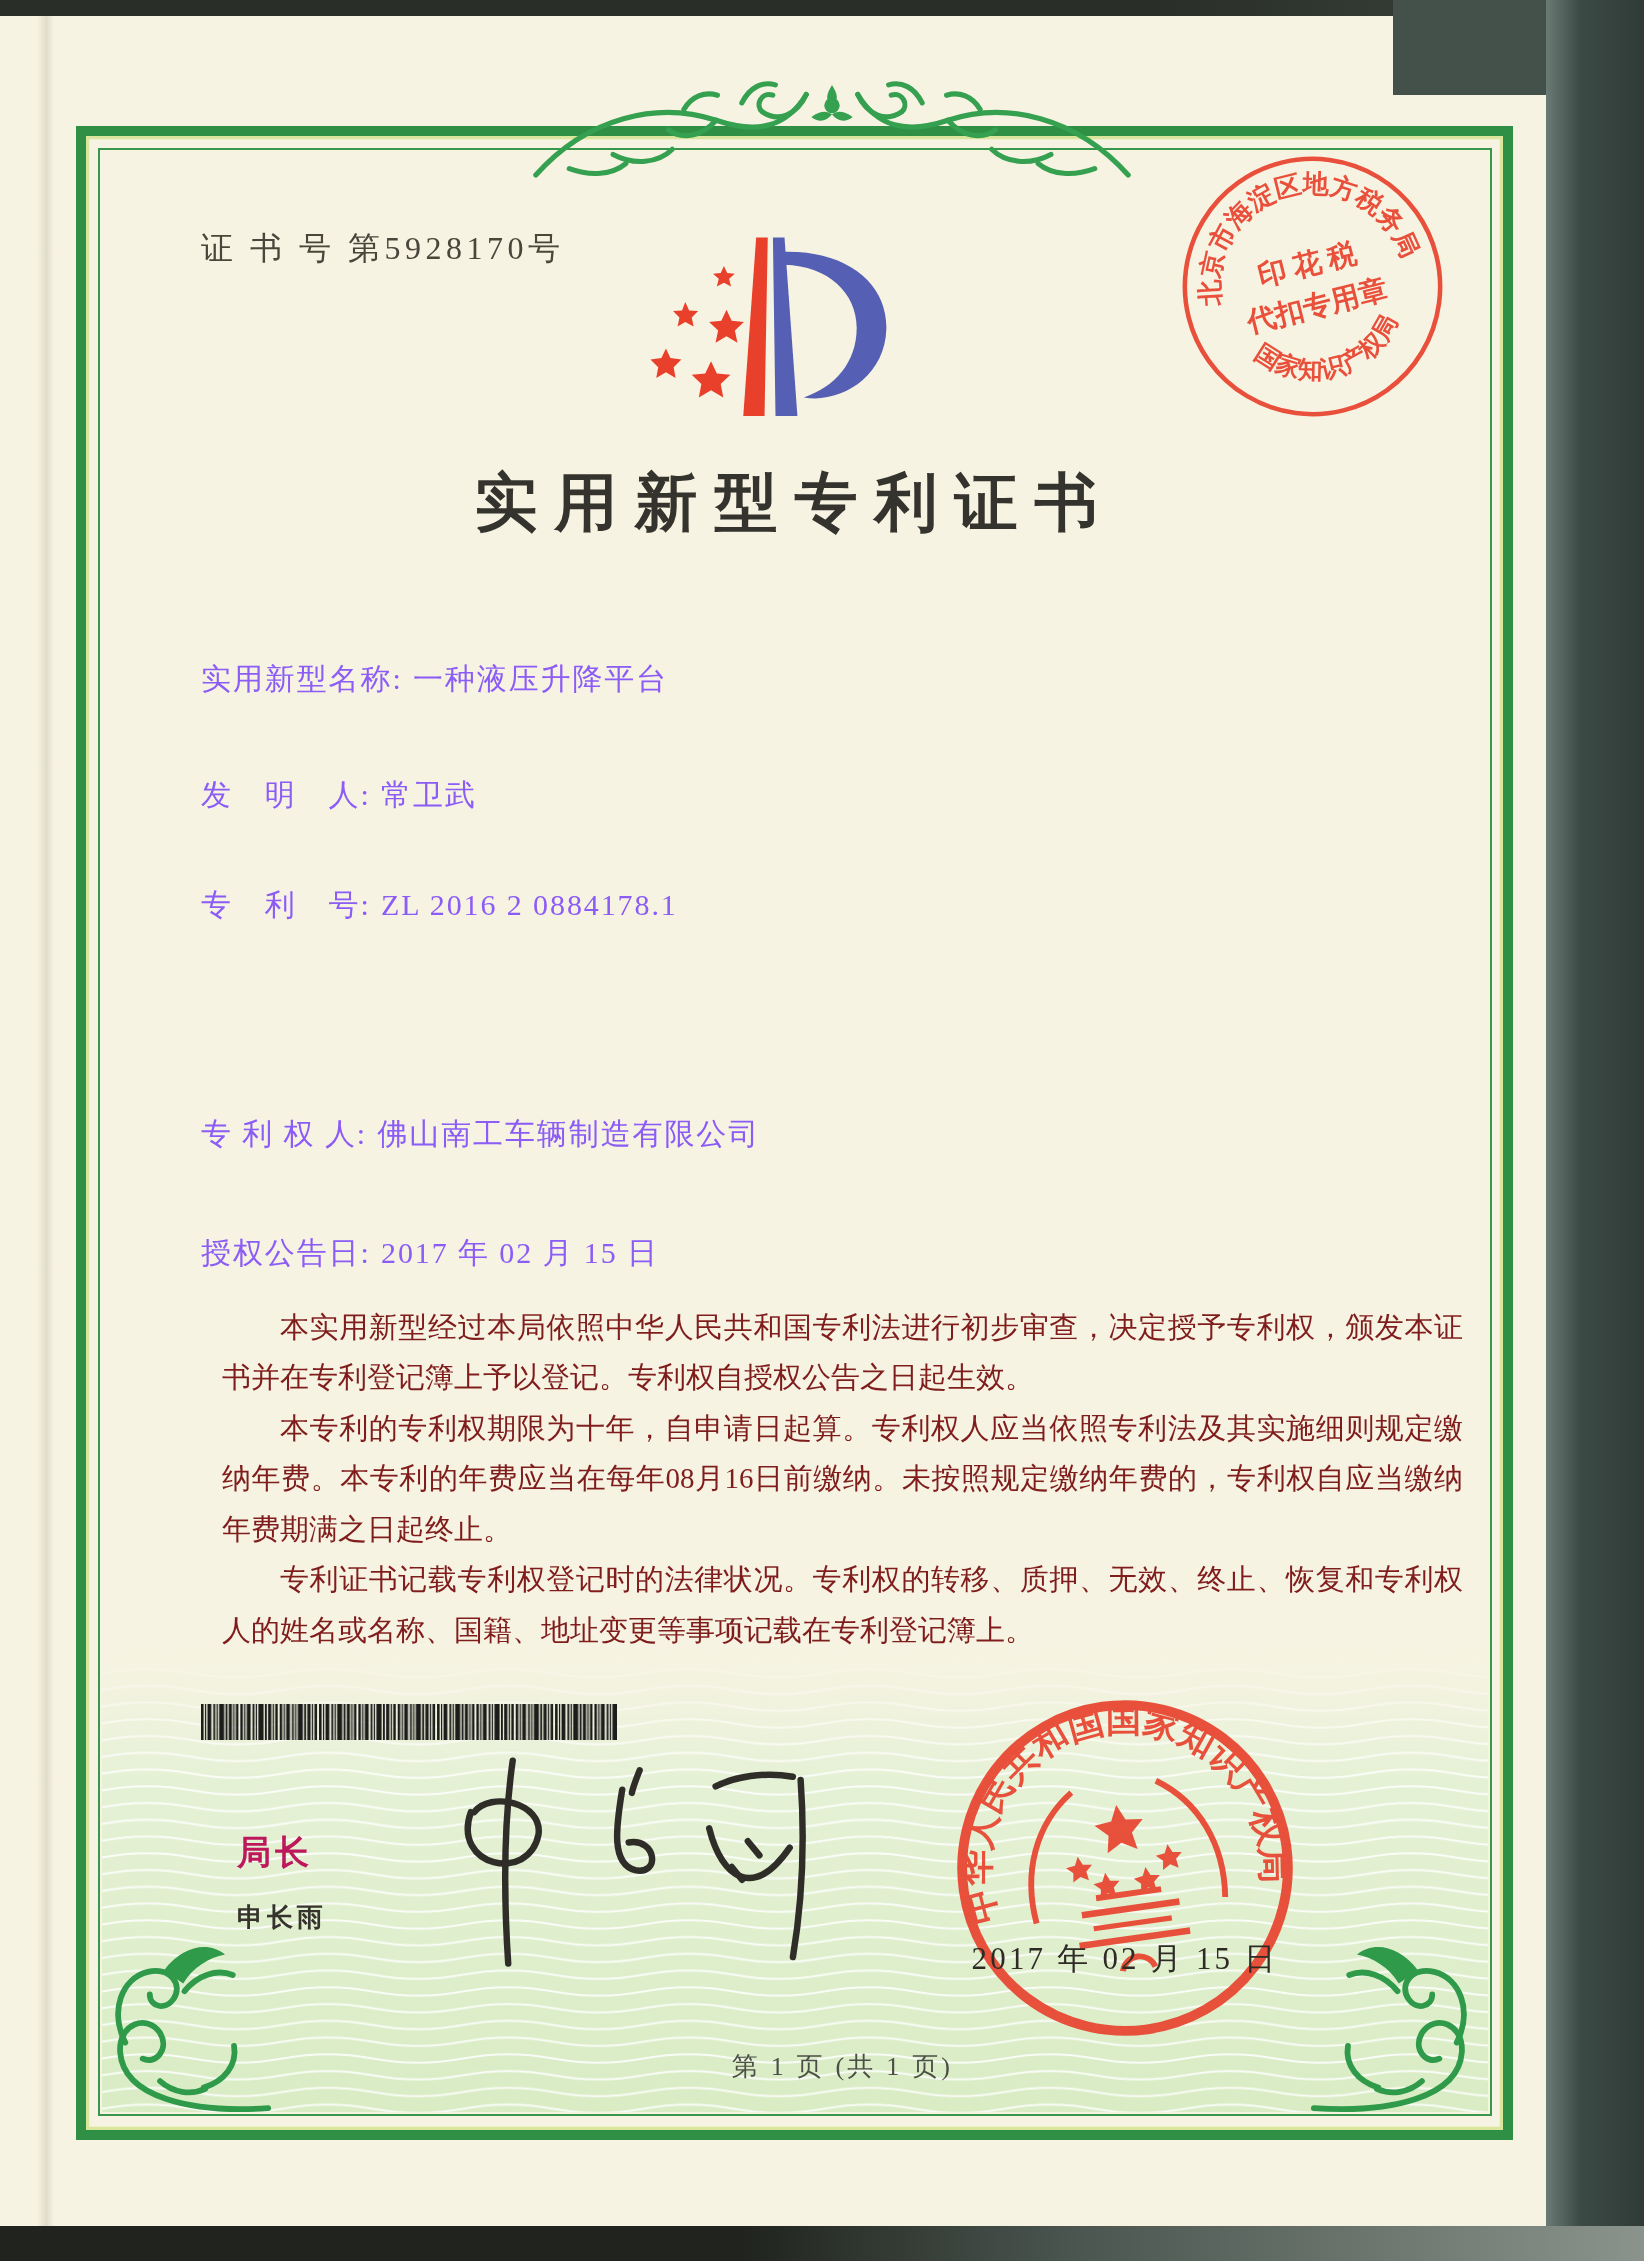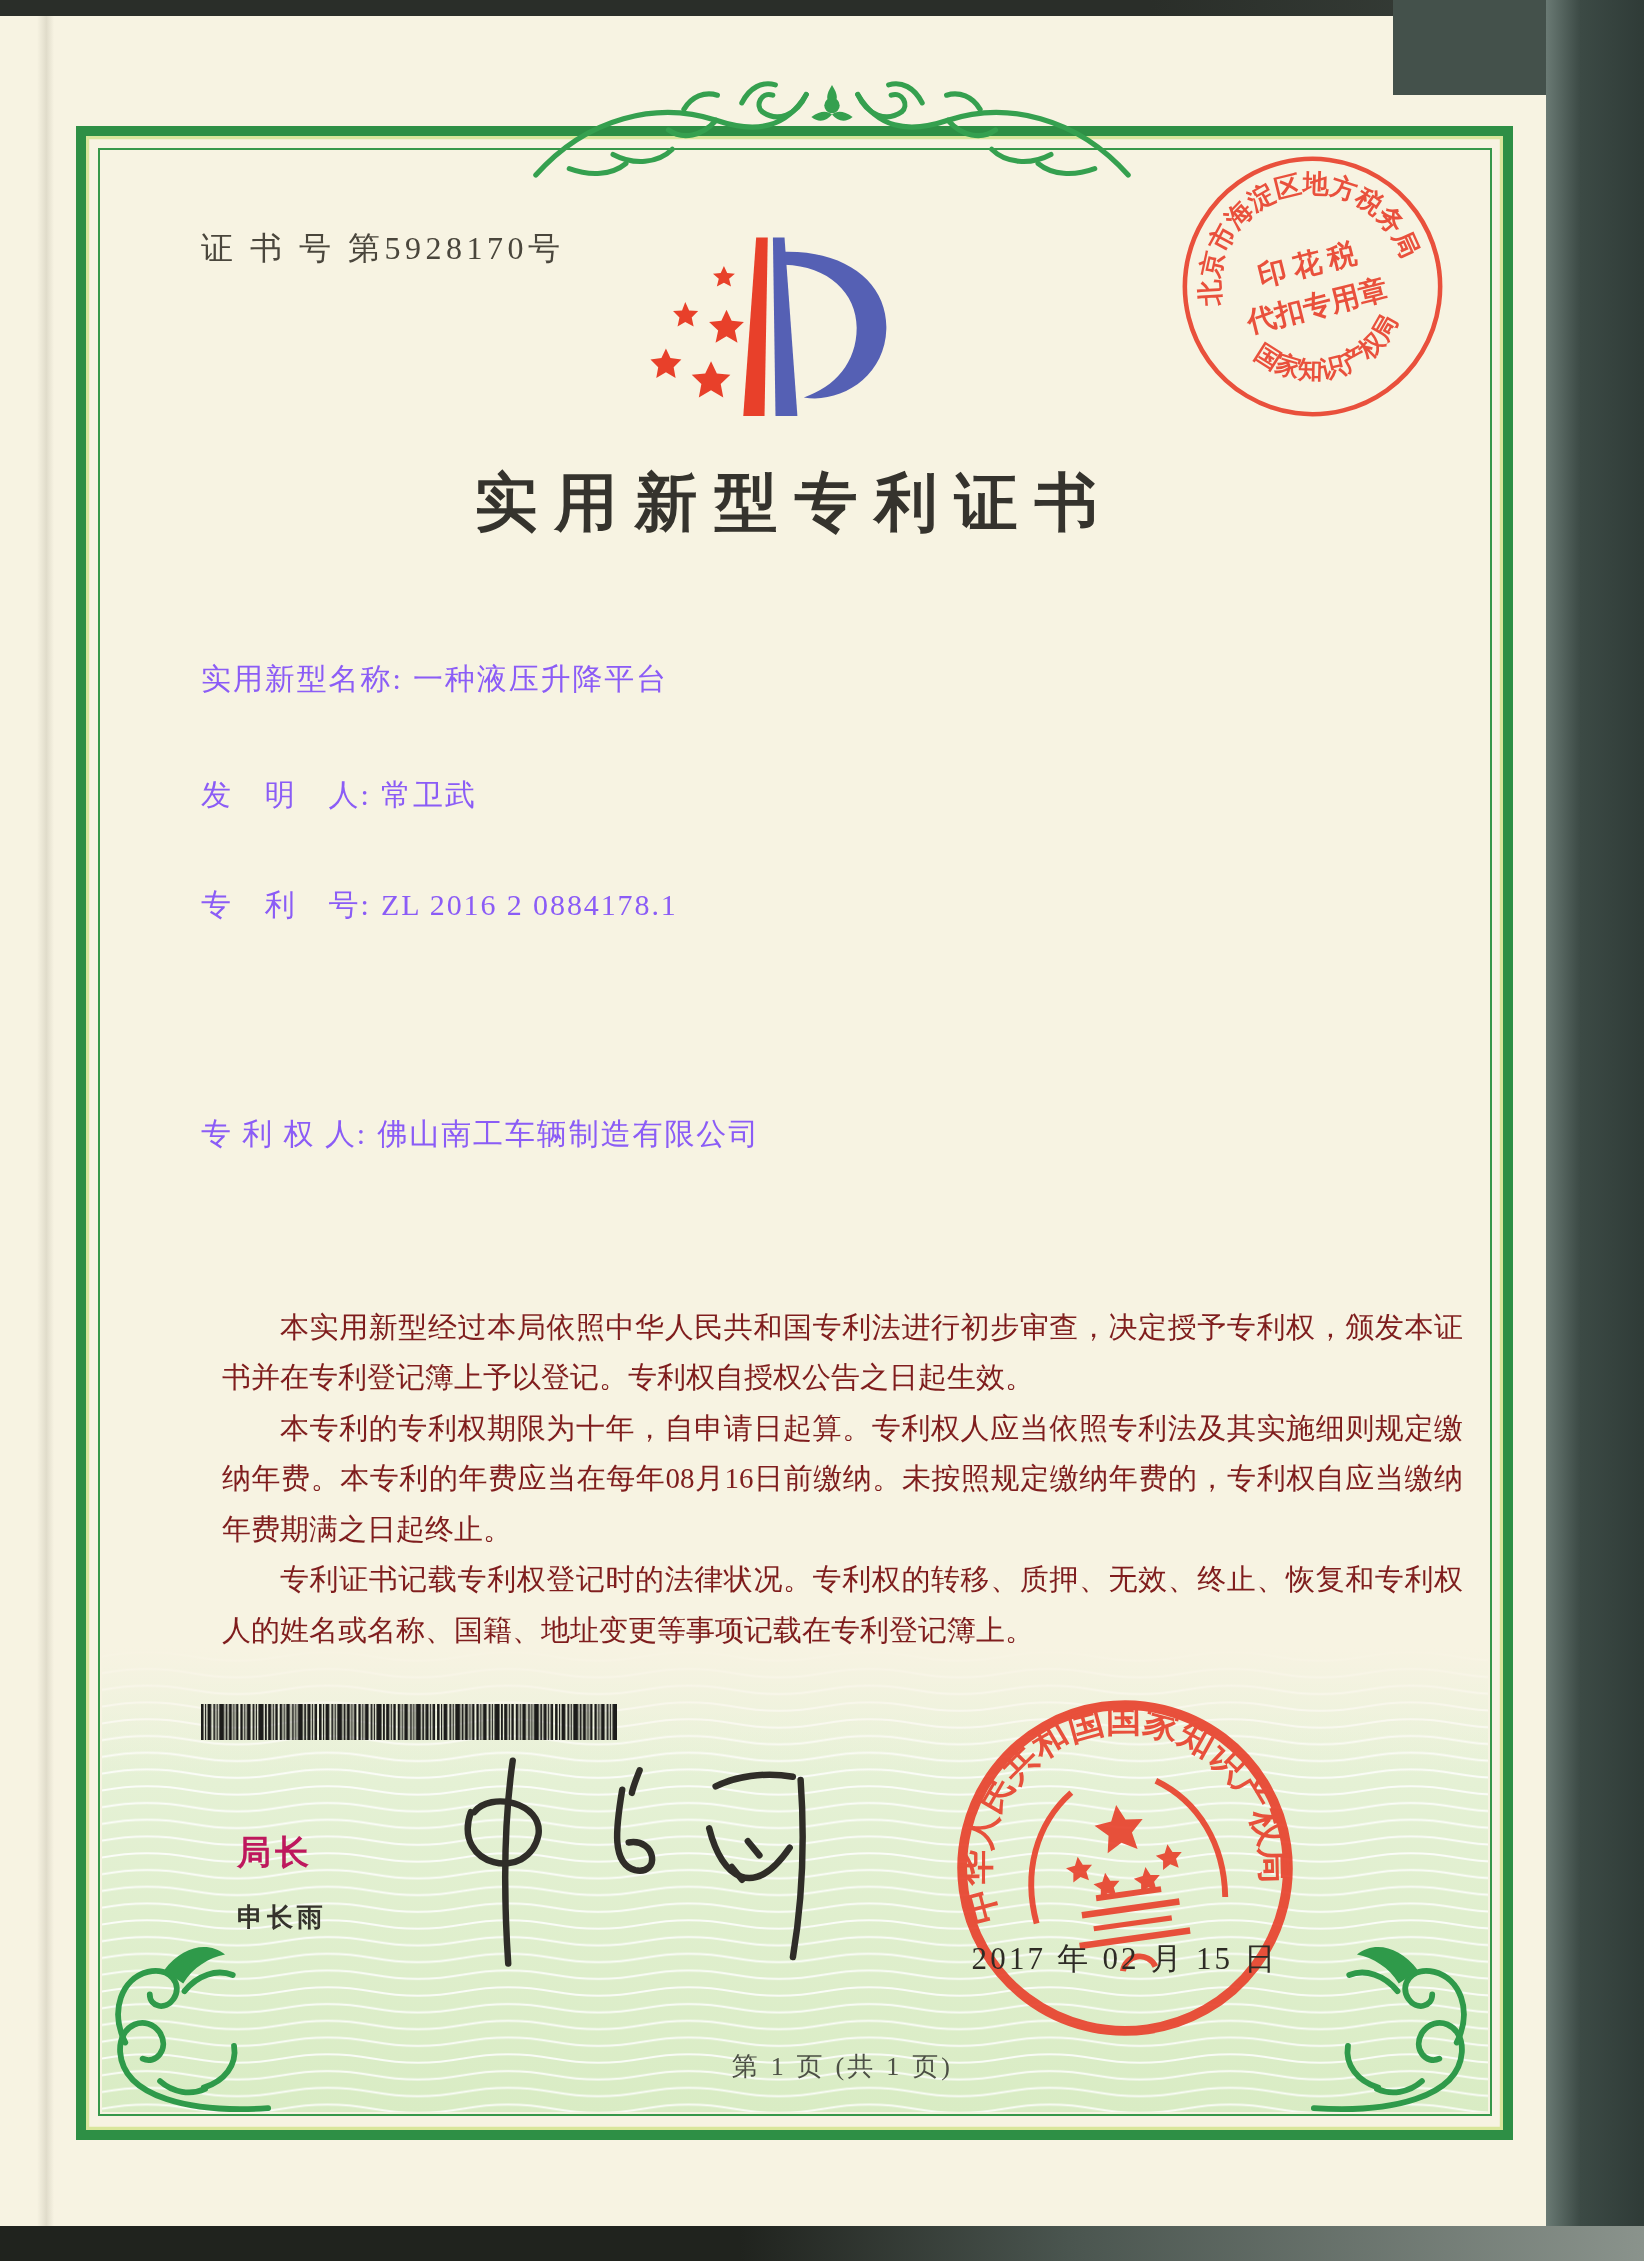--- a/index.html
+++ b/index.html
@@ -142,20 +142,23 @@
     <span class="lbl">实用新型名称:</span><span>一种液压升降平台</span>
   </div>
   <div class="field f1">
     <span class="lbl">发　明　人:</span><span>常卫武</span>
   </div>
   <div class="field f2">
     <span class="lbl">专　利　号:</span><span>ZL 2016 2 0884178.1</span>
   </div>
   <div class="field f4">
     <span class="lbl">专 利 权 人:</span><span>佛山南工车辆制造有限公司</span>
+  </div>
+  <div class="field f5">
+    <span class="lbl">授权公告日:</span><span>2017 年 02 月 15 日</span>
   </div>
 
   <div class="paras">
     <p>本实用新型经过本局依照中华人民共和国专利法进行初步审查，决定授予专利权，颁发本证书并在专利登记簿上予以登记。专利权自授权公告之日起生效。</p>
     <p>本专利的专利权期限为十年，自申请日起算。专利权人应当依照专利法及其实施细则规定缴纳年费。本专利的年费应当在每年08月16日前缴纳。未按照规定缴纳年费的，专利权自应当缴纳年费期满之日起终止。</p>
     <p>专利证书记载专利权登记时的法律状况。专利权的转移、质押、无效、终止、恢复和专利权人的姓名或名称、国籍、地址变更等事项记载在专利登记簿上。</p>
   </div>
 
   <svg class="barcode" viewBox="0 0 645 56" preserveAspectRatio="none">
     <defs>

